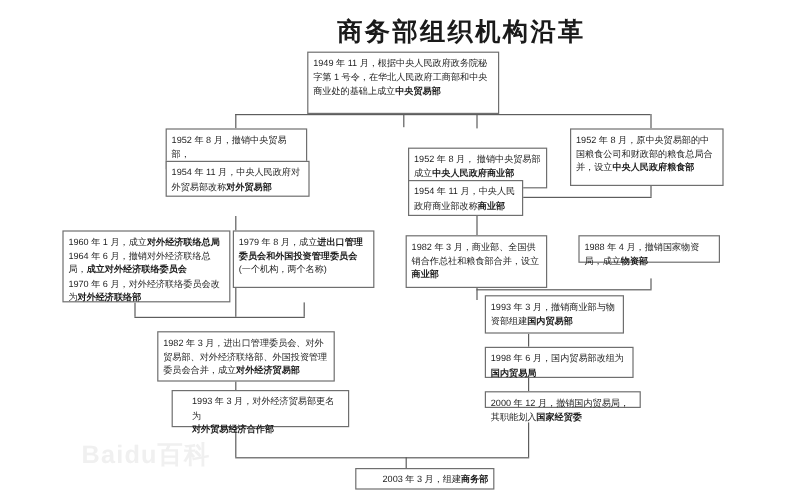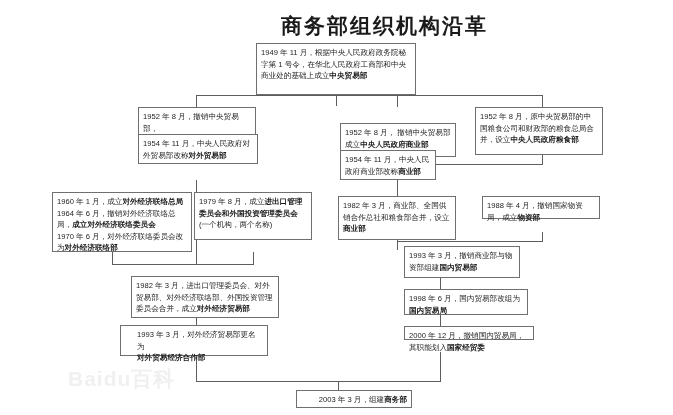--- a/index.html
+++ b/index.html
@@ -125,21 +125,21 @@
   <div class="box" style="left:52px; top:192px; width:140px; height:60px;">1960 年 1 月，成立<b>对外经济联络总局</b><br>1964 年 6 月，撤销对外经济联络总局，<b>成立对外经济联络委员会</b><br>1970 年 6 月，对外经济联络委员会改<br>为<b>对外经济联络部</b></div>
 
   <div class="box" style="left:194px; top:192px; width:118px; height:48px;">1979 年 8 月，成立<b>进出口管理委员会和外国投资管理委员会</b>(一个机构，两个名称)</div>
 
   <div class="box" style="left:338px; top:196px; width:118px; height:44px;">1982 年 3 月，商业部、全国供销合作总社和粮食部合并，设立<b>商业部</b></div>
 
   <div class="box" style="left:482px; top:196px; width:118px; height:23px;">1988 年 4 月，撤销国家物资局，成立<b>物资部</b></div>
 
   <div class="box" style="left:131px; top:276px; width:148px; height:42px;">1982 年 3 月，进出口管理委员会、对外贸易部、对外经济联络部、外国投资管理委员会合并，成立<b>对外经济贸易部</b></div>
 
-  <div class="box" style="left:120px; top:325px; width:148px; height:31px;padding-left:16px;">1993 年 3 月，对外经济贸易部更名为<br><b>对外贸易经济合作部</b></div>
+  <div class="box" style="left:143px; top:325px; width:148px; height:31px;padding-left:16px;">1993 年 3 月，对外经济贸易部更名为<br><b>对外贸易经济合作部</b></div>
 
   <div class="box" style="left:404px; top:246px; width:116px; height:32px;">1993 年 3 月，撤销商业部与物资部组建<b>国内贸易部</b></div>
 
   <div class="box" style="left:404px; top:289px; width:124px; height:26px;">1998 年 6 月，国内贸易部改组为<b>国内贸易局</b></div>
 
   <div class="box" style="left:404px; top:326px; width:130px; height:14px;">2000 年 12 月，撤销国内贸易局，其职能划入<b>国家经贸委</b></div>
 
   <div class="box center" style="left:296px; top:390px; width:116px; height:18px; padding-top:3px;text-align:right;">2003 年 3 月，组建<b>商务部</b></div>
 
   <div id="watermark">Baidu百科</div>

